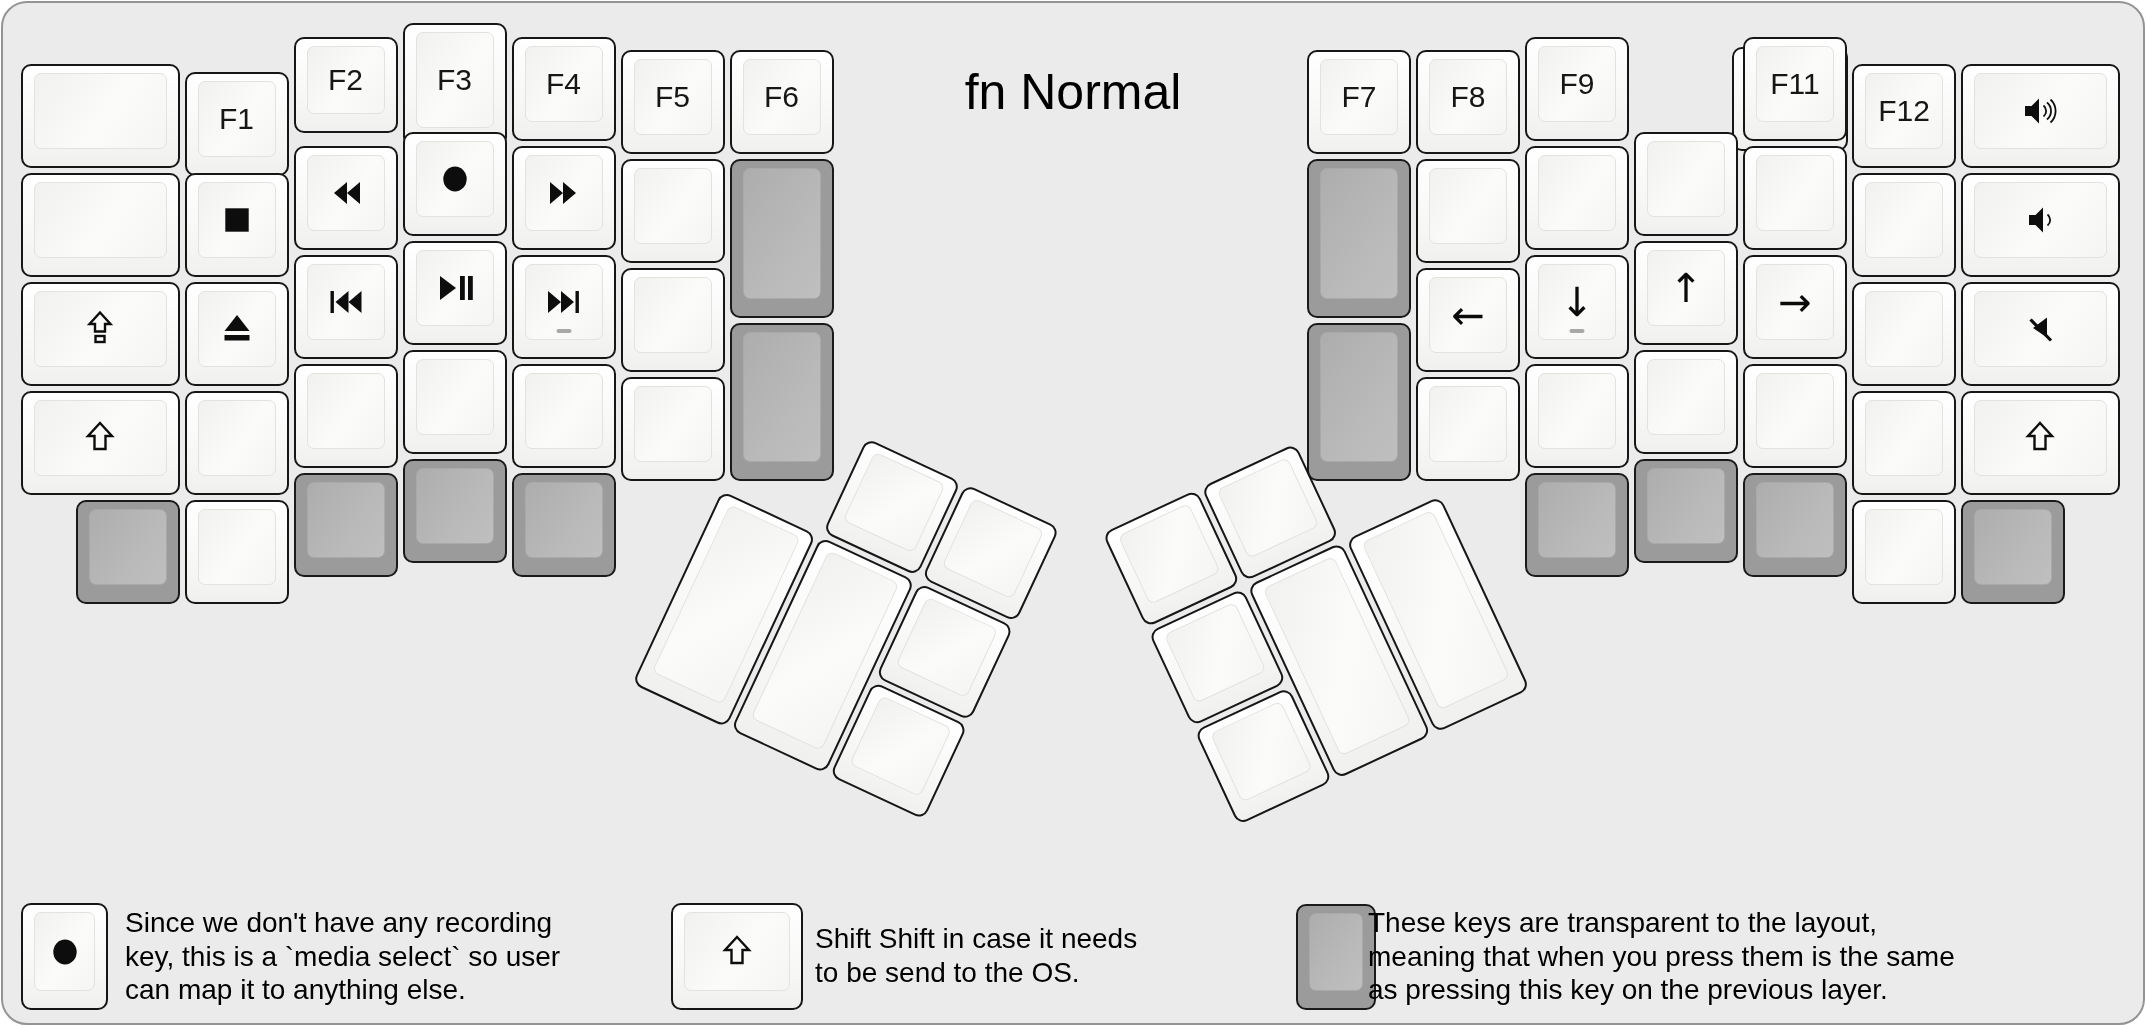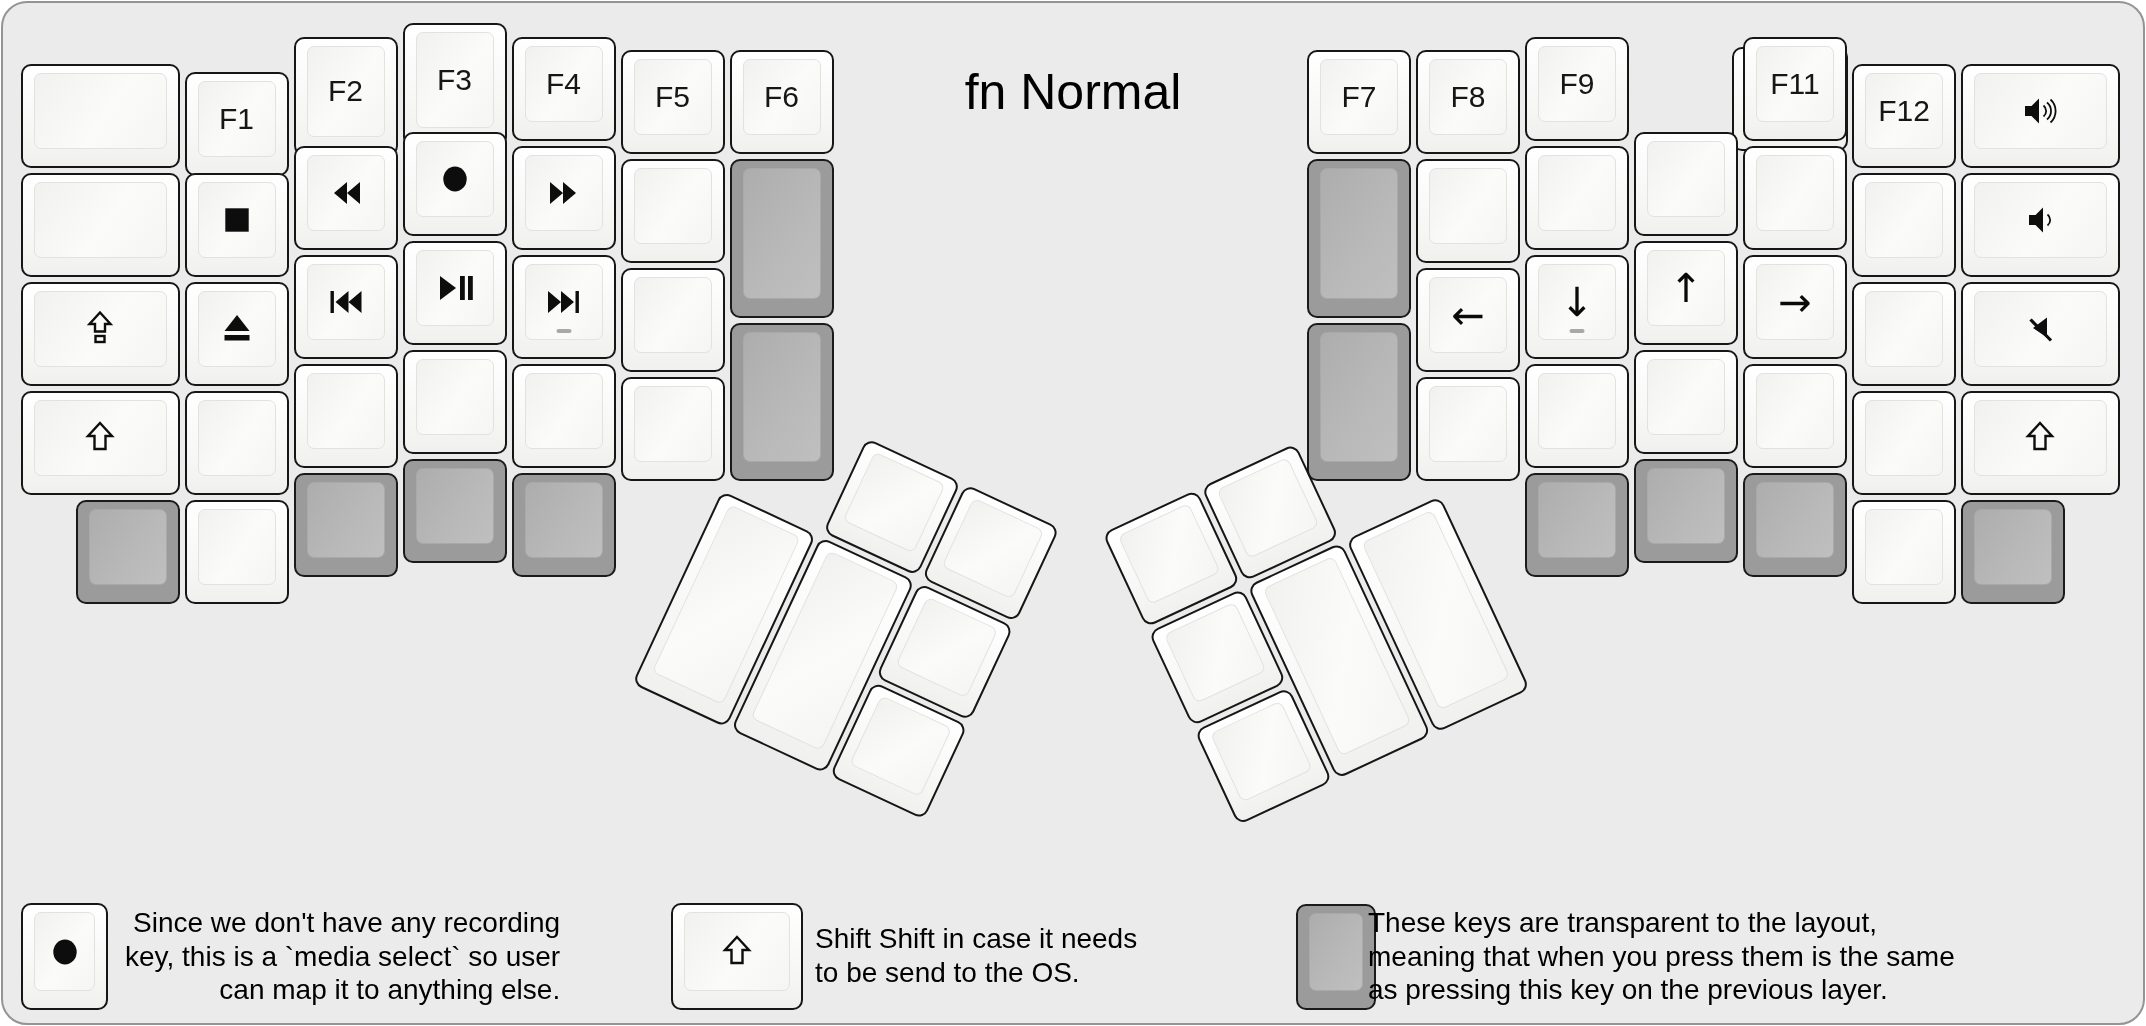--- a/index.html
+++ b/index.html
@@ -97,21 +97,21 @@
               <svg width="38" height="36" viewBox="0 0 38 36">
                 <path d="M19 4 L31.5 20 L6.5 20 Z" fill="#0d0d0d"></path>
                 <rect x="6.5" y="24" width="25" height="5.5" fill="#0d0d0d"></rect>
               </svg>
             </span>
           </div>
         </div>
         <div class="key" style="left: 181.5px; top: 387.875px; width: 104px; height: 104px;">
           <div class="keytop"></div>
         </div>
-        <div class="key" style="left: 290.5px; top: 33.625px; width: 104px; height: 119px;">
+        <div class="key" style="left: 290.5px; top: 33.625px; width: 104px; height: 96px;">
           <div class="keytop">
             <span class="key-label">F2</span>
           </div>
         </div>
         <div class="key" style="left: 290.5px; top: 142.625px; width: 104px; height: 104px;">
           <div class="keytop">
             <span class="icon">
               <svg width="40" height="36" viewBox="0 0 40 36">
                 <path d="M21 7 L8 18 L21 29 Z M34 7 L21 18 L34 29 Z" fill="#0d0d0d"></path>
               </svg>
@@ -415,21 +415,21 @@
     <div id="legend-root">
         <div class="key" style="left: 18px; top: 900px; width: 87px; height: 107px;">
           <div class="keytop">
             <span class="icon">
               <svg width="36" height="36" viewBox="0 0 40 36">
                 <ellipse cx="20" cy="18" rx="13" ry="13.8" fill="#0d0d0d"></ellipse>
               </svg>
             </span>
           </div>
         </div>
-        <div class="legend-text" style="left: 122px; top: 903px; text-align: right;">Since we don't have any recording
+        <div class="legend-text" style="left: 122px; top: 903px;">Since we don't have any recording
 key, this is a `media select` so user
 can map it to anything else.</div>
         <div class="key" style="left: 668px; top: 900px; width: 132px; height: 107px;">
           <div class="keytop">
             <span class="icon">
               <svg width="36" height="40" viewBox="0 0 36 40">
                 <path d="M18 5 L30 18 L23.5 18 L23.5 31 L12.5 31 L12.5 18 L6 18 Z" fill="none" stroke="#0d0d0d" stroke-width="2.4" stroke-linejoin="miter"></path>
               </svg>
             </span>
           </div>

